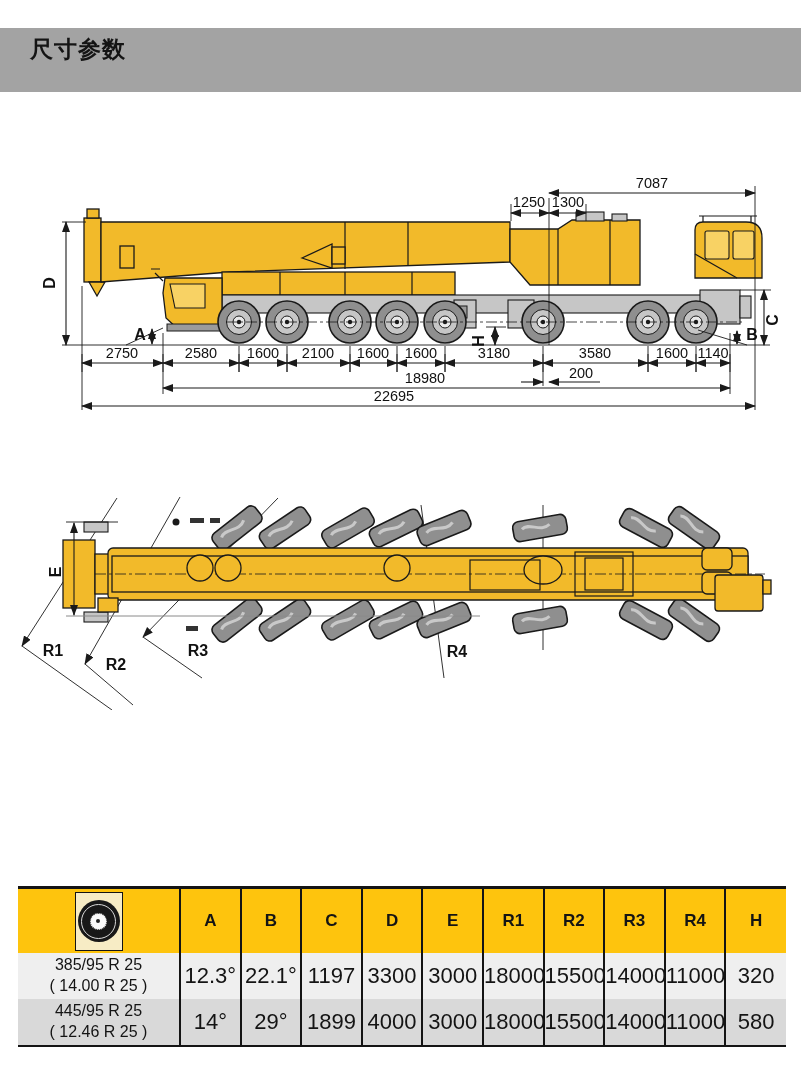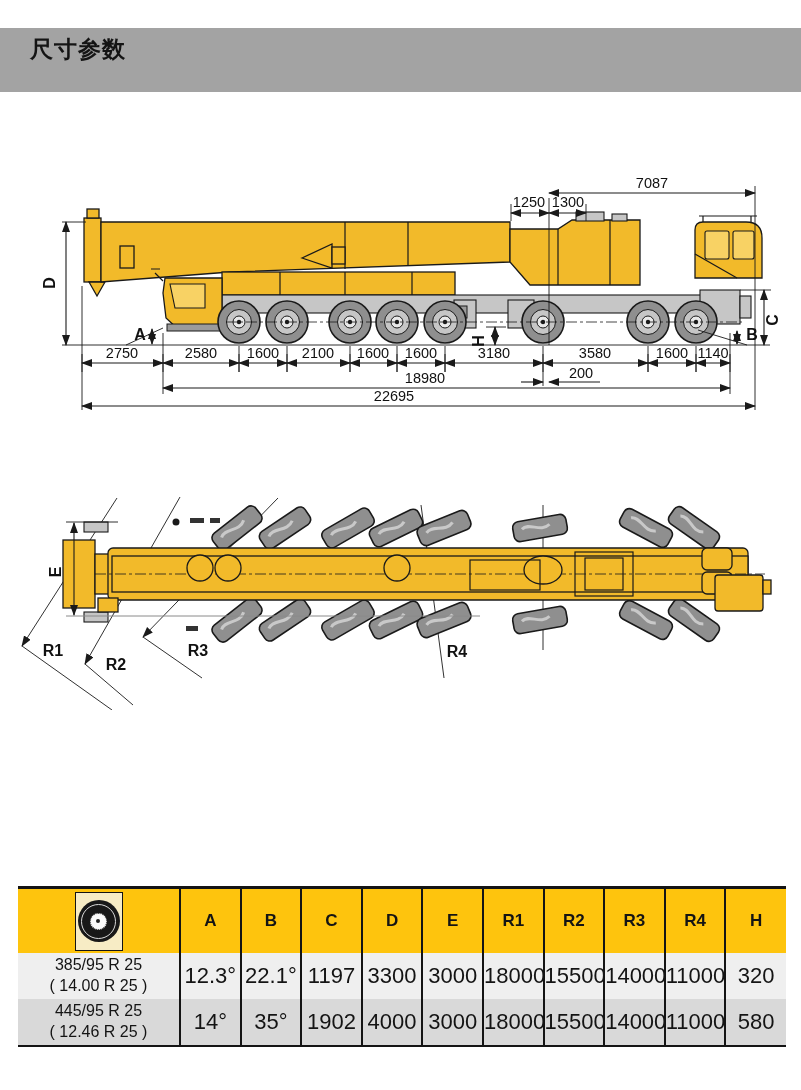--- a/index.html
+++ b/index.html
@@ -395,22 +395,22 @@
         <td>14000</td>
         <td>11000</td>
         <td>320</td>
       </tr>
       <tr>
         <td class="model-cell">
           <div>445/95 R 25</div>
           <div>( 12.46 R 25 )</div>
         </td>
         <td>14°</td>
-        <td>35°</td>
-        <td>1902</td>
+        <td>29°</td>
+        <td>1899</td>
         <td>4000</td>
         <td>3000</td>
         <td>18000</td>
         <td>15500</td>
         <td>14000</td>
         <td>11000</td>
         <td>580</td>
       </tr>
     </tbody>
   </table>

